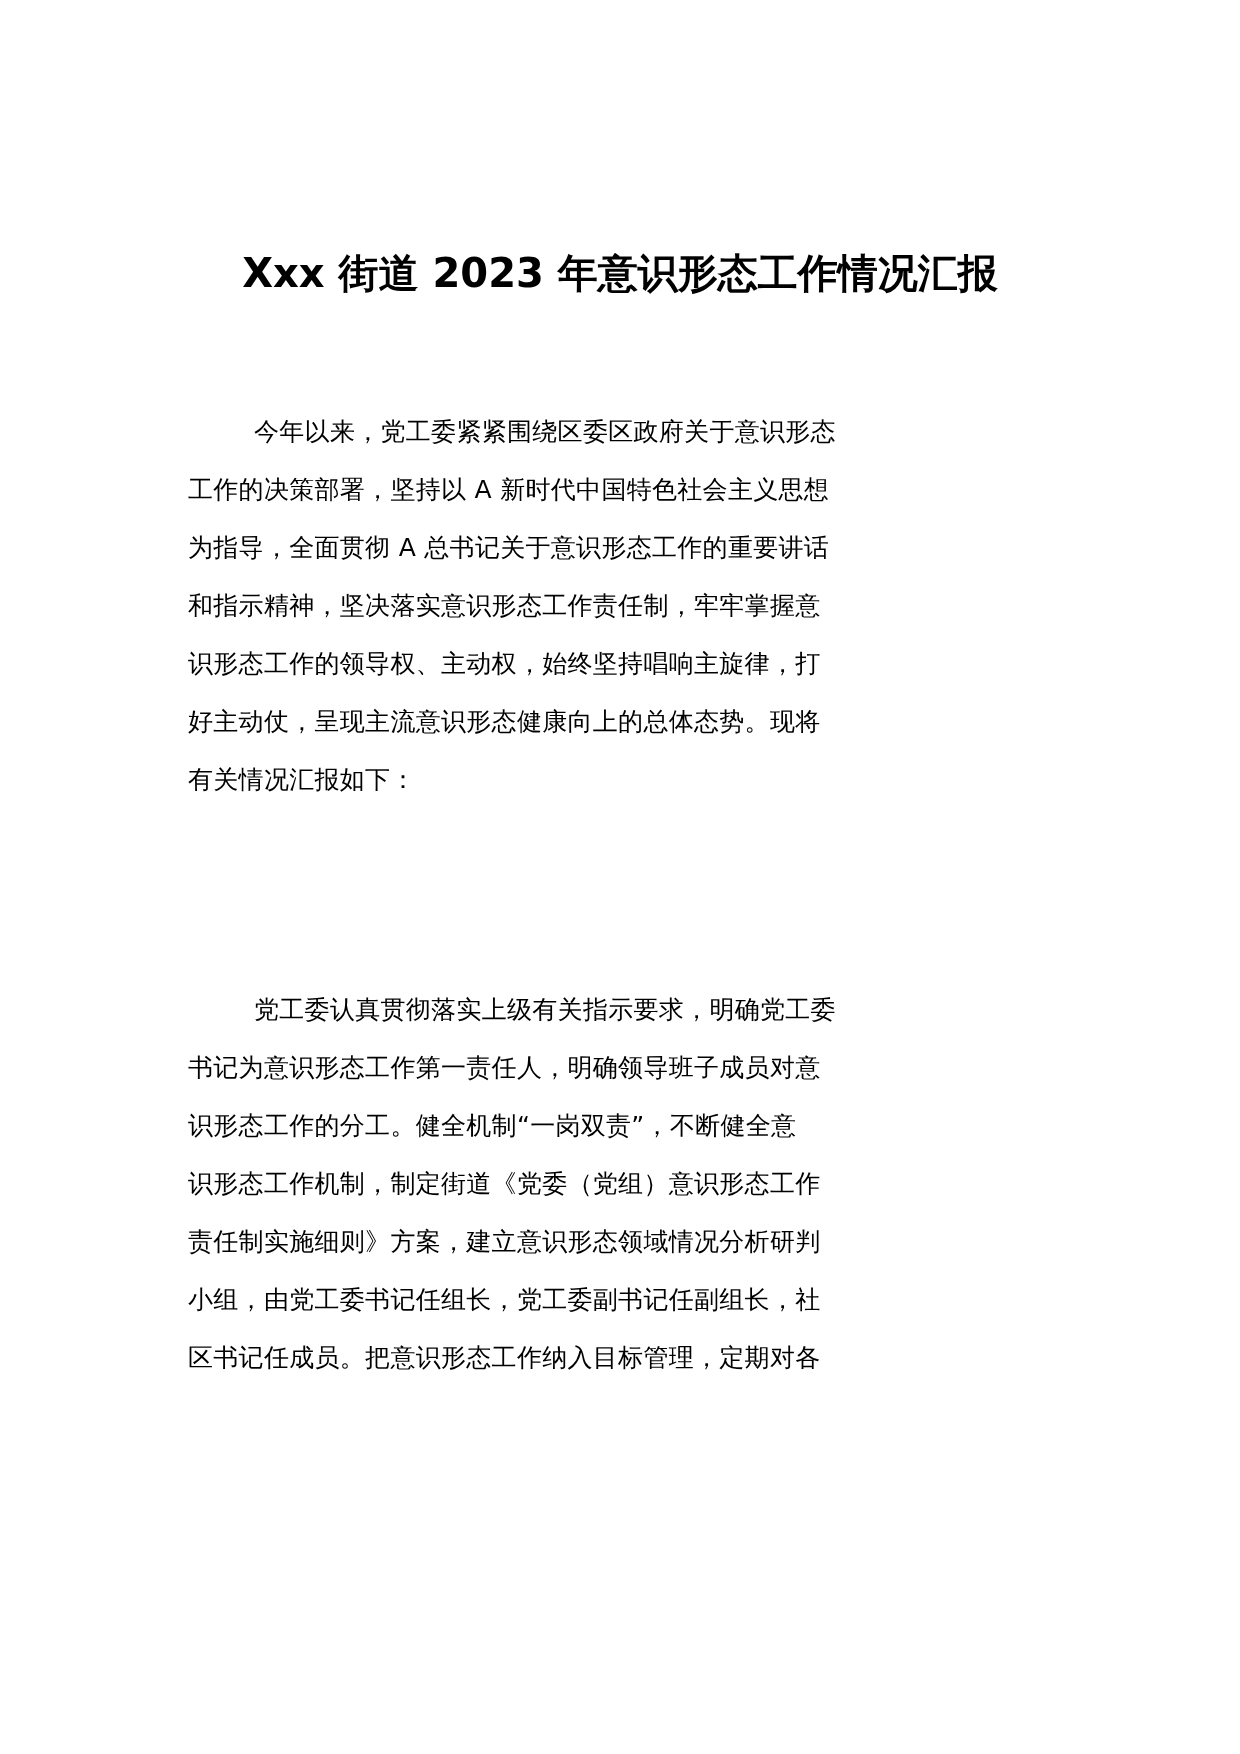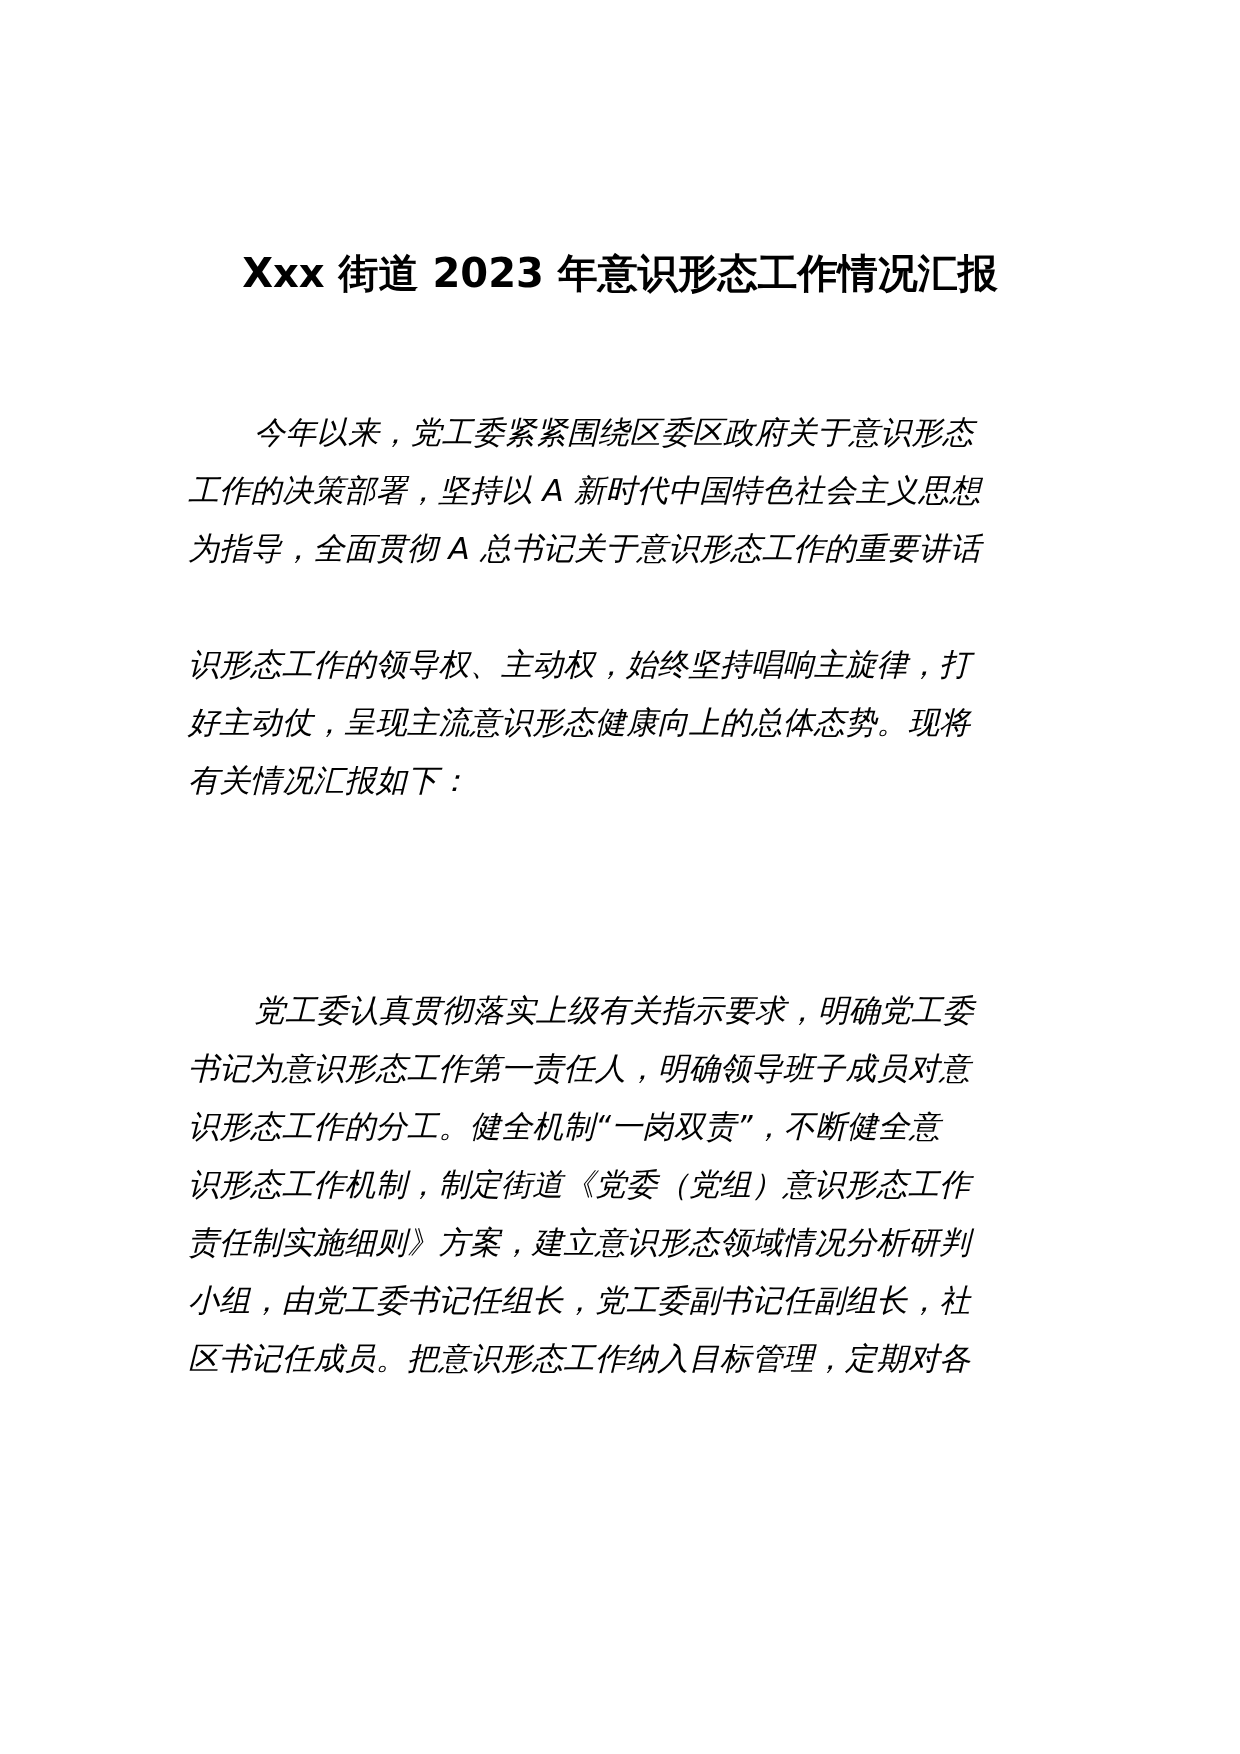--- a/index.html
+++ b/index.html
@@ -1,33 +1,34 @@
 <!DOCTYPE html>
 <html><head>
 <meta charset="utf-8">
 <style>
   html, body { margin: 0; padding: 0; background: #ffffff; }
   body { width: 1240px; height: 1754px; position: relative; overflow: hidden;
          font-family: "DejaVu Sans", "Liberation Sans", sans-serif; color: #000; }
   .page { position: absolute; left: 0; top: 0; width: 1240px; height: 1754px; background: #fff; }
   .title { position: absolute; left: 0; width: 1240px; top: 198px; text-align: center;
            font-size: 40px; font-weight: bold; letter-spacing: 0px; margin-top: 48px; }
-  .line { position: absolute; left: 188px; width: 870px; font-size: 31px; line-height: 40px;
-          white-space: nowrap; letter-spacing: 0.3px; font-style: italic; }
+  .line { position: absolute; left: 188px; width: 870px; font-size: 25px; line-height: 40px;
+          white-space: nowrap; letter-spacing: 0.3px; }
   .indent { left: 254px; }
 </style>
 </head>
 <body>
 
 <div class="page">
   <div class="title">Xxx 街道 2023 年意识形态工作情况汇报</div>
 
   <div class="line indent" style="top:412px">今年以来，党工委紧紧围绕区委区政府关于意识形态</div>
   <div class="line" style="top:528px">为指导，全面贯彻 A 总书记关于意识形态工作的重要讲话</div>
   <div class="line" style="top:470px">工作的决策部署，坚持以 A 新时代中国特色社会主义思想</div>
+  <div class="line" style="top:586px">和指示精神，坚决落实意识形态工作责任制，牢牢掌握意</div>
   <div class="line" style="top:644px">识形态工作的领导权、主动权，始终坚持唱响主旋律，打</div>
   <div class="line" style="top:702px">好主动仗，呈现主流意识形态健康向上的总体态势。现将</div>
   <div class="line" style="top:760px">有关情况汇报如下：</div>
 
 
   <div class="line indent" style="top:990px">党工委认真贯彻落实上级有关指示要求，明确党工委</div>
   <div class="line" style="top:1048px">书记为意识形态工作第一责任人，明确领导班子成员对意</div>
   <div class="line" style="top:1106px">识形态工作的分工。健全机制“一岗双责”，不断健全意</div>
   <div class="line" style="top:1164px">识形态工作机制，制定街道《党委（党组）意识形态工作</div>
   <div class="line" style="top:1222px">责任制实施细则》方案，建立意识形态领域情况分析研判</div>

